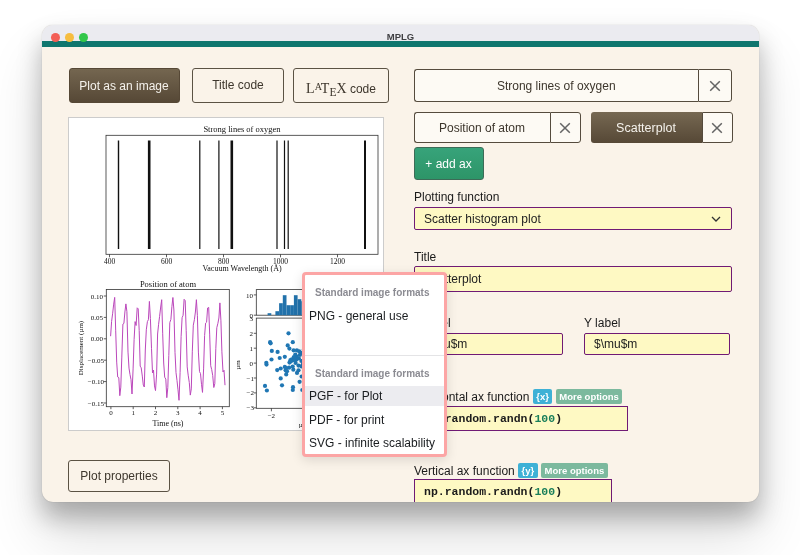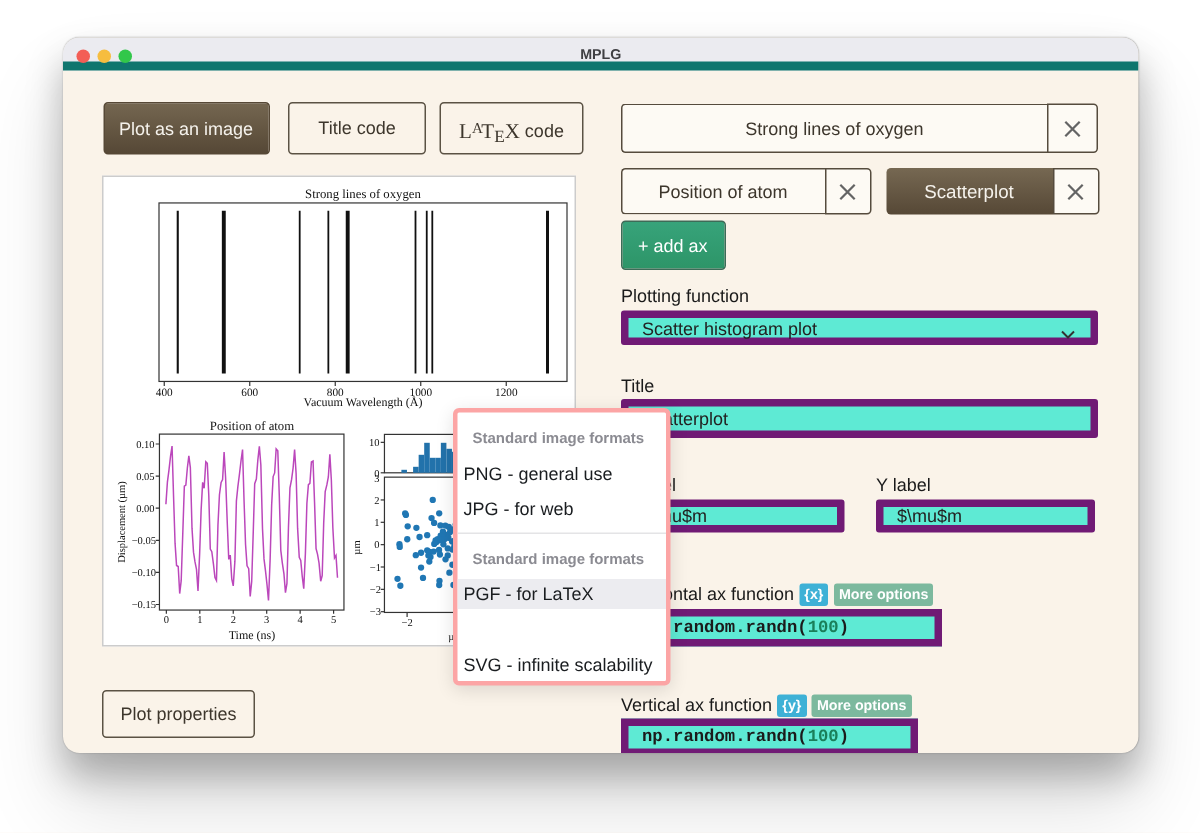--- a/index.html
+++ b/index.html
@@ -7,21 +7,21 @@
 #win{position:absolute;left:42px;top:25px;width:717px;height:477px;border-radius:11px;overflow:hidden;
   background:#faf3e9;box-shadow:0 15px 24px rgba(0,0,0,.26),0 34px 55px rgba(0,0,0,.14),0 0 1px rgba(0,0,0,.3)}
 #tbar{position:absolute;left:0;top:0;width:100%;height:22px;background:#ebebf0;border-bottom:6px solid #0f766e}
 .tl{position:absolute;top:7.5px;width:9px;height:9px;border-radius:50%}
 #title{position:absolute;top:0;left:0;width:100%;height:22px;line-height:23px;text-align:center;
   font-size:9.5px;font-weight:bold;color:#3f3f42}
 .btn{position:absolute;border:1px solid #5b5244;border-radius:3px;background:transparent;color:#3d362c;
   font-size:12px;text-align:center}
 .dark{background:linear-gradient(#746650,#564836);color:#f5f2ec;border-color:#564836}
 .lbl{position:absolute;font-size:12px;color:#1a1a1a}
-.inp{position:absolute;border:5px solid #701a75;border-radius:2px;background:#5eead4;font-size:12px;color:#222;
+.inp{position:absolute;border:1px solid #701a75;border-radius:2px;background:#fef9c3;font-size:12px;color:#222;
   padding:0 9px;display:flex;align-items:center}
 .badge{display:inline-block;color:#fff;font-weight:bold;font-size:9.5px;border-radius:2px;padding:2px 3.5px;vertical-align:1px}
 .mono{font-family:"Liberation Mono",monospace;font-weight:bold;font-size:11.5px;color:#1b1b1b}
 .x{display:flex;align-items:center;justify-content:center;background:#fdfaf4;border:1px solid #554b3d;border-radius:0 3px 3px 0}
 .mi{position:absolute;left:0;width:100%;height:20px;line-height:20px;padding-left:4px;font-size:12px;color:#1a1d20;white-space:nowrap}
 .mh{position:absolute;left:0;width:100%;height:14px;line-height:14px;padding-left:10px;font-size:10px;font-weight:bold;color:#8b8b92;white-space:nowrap}
 </style>
 </head>
 <body>
 <div id="win">
@@ -286,18 +286,18 @@
   <div class="lbl" style="left:372px;top:438px">Vertical ax function
     <span class="badge" style="background:#3eb1d6">{y}</span>
     <span class="badge" style="background:#7cb99e">More options</span>
   </div>
   <div class="inp mono" style="left:372px;top:454px;width:198px;height:25px;border-radius:0">np.random.randn(<span style="color:#1a7f5a">100</span>)</div>
 
 </div>
 <div id="menu" style="position:absolute;left:302px;top:272px;width:144.5px;height:185px;background:#fff;border:3px solid #fca5a5;border-radius:4px;box-shadow:0 3px 12px rgba(0,0,0,.12);overflow:hidden">
   <div class="mh" style="top:11px">Standard image formats</div>
   <div class="mi" style="top:31px">PNG - general use</div>
-  <div class="mi" style="top:54px">JPG - for web</div>
   <div style="position:absolute;top:79.5px;left:0;width:100%;border-top:1px solid #e4e4e6"></div>
   <div class="mh" style="top:92px">Standard image formats</div>
-  <div class="mi" style="top:110.5px;background:#ececf0">PGF - for LaTeX</div>
+  <div class="mi" style="top:110.5px;background:#ececf0">PGF - for Plot</div>
+  <div class="mi" style="top:135px">PDF - for print</div>
   <div class="mi" style="top:158px">SVG - infinite scalability</div>
 </div>
 
 </body></html>

